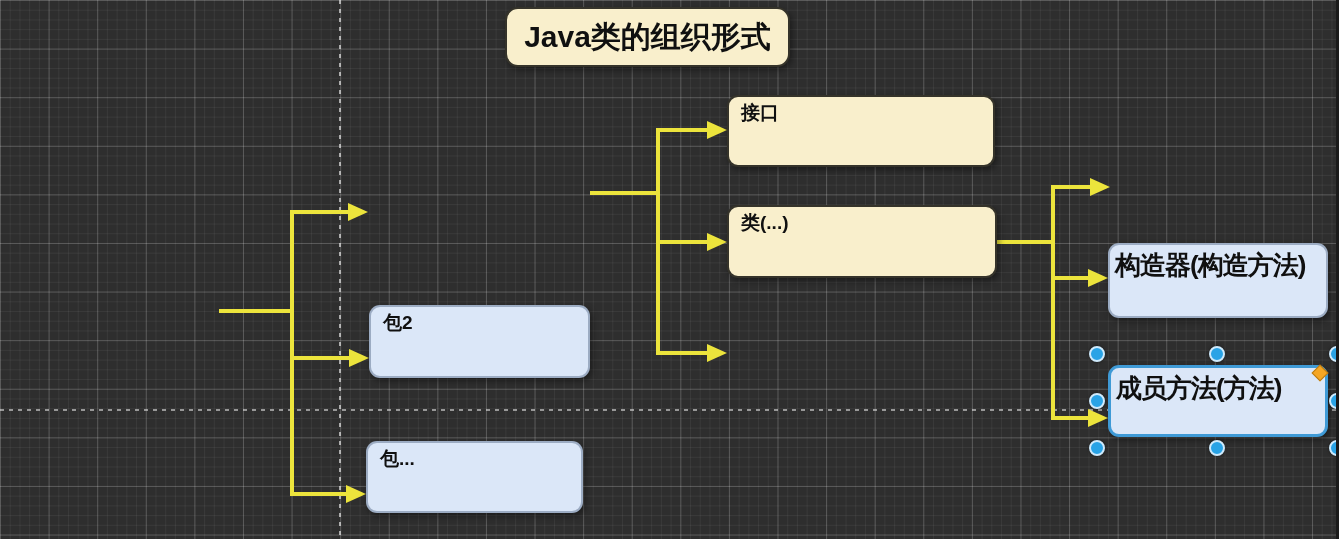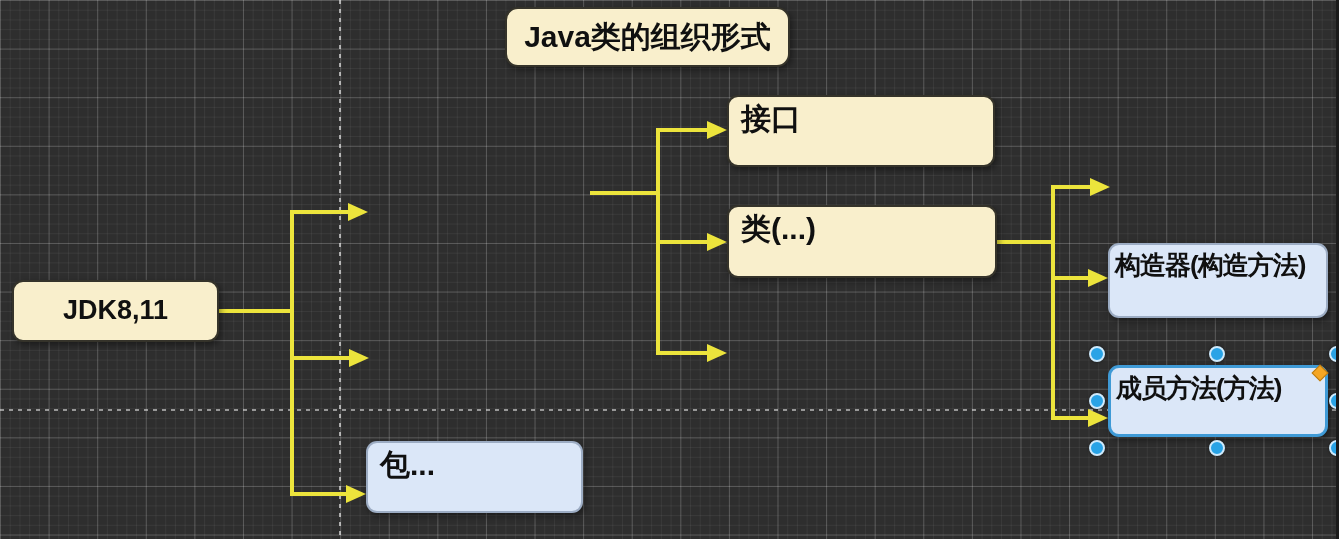--- a/index.html
+++ b/index.html
@@ -26,21 +26,21 @@
   .node {
     position:absolute; box-sizing:border-box;
     border-radius:11px;
     color:#101010; font-weight:bold;
     z-index:3;
     box-shadow:2px 3px 6px rgba(0,0,0,0.40);
   }
   .cream { background:#f9efcc; border:2px solid #35332a; }
   .blue  { background:#dbe7f8; border:2px solid rgba(80,100,130,0.45); }
   .selected { border:3px solid #3f9ad6; }
-  .label { display:block; padding:5px 4px 0 12px; font-size:30px; line-height:1.15; white-space:nowrap; }
+  .label { display:block; padding:5px 4px 0 12px; font-size:19px; line-height:1.15; white-space:nowrap; }
   .center { display:flex; align-items:center; justify-content:center; }
   .center .label { padding:0; }
   .title-node { display:flex; align-items:center; justify-content:center; border-radius:13px; }
   .title-node .label { padding:0; font-size:30px; }
   .jdk-node .label { font-size:27px; }
   .tight .label { padding:6px 0 0 5px; font-size:26px; letter-spacing:-1px; }
   .handle {
     position:absolute; width:16px; height:16px; box-sizing:border-box;
     border-radius:50%; background:#29a3e6; border:2px solid #cfeafc;
     box-shadow:0 0 3px rgba(0,0,0,0.5); z-index:5;
@@ -73,25 +73,25 @@
     <polyline points="590,193 658,193 658,353 709,353" marker-end="url(#arw)"></polyline>
     <polyline points="996,242 1053,242 1053,187 1092,187" marker-end="url(#arw)"></polyline>
     <polyline points="996,242 1053,242 1053,278 1090,278" marker-end="url(#arw)"></polyline>
     <polyline points="996,242 1053,242 1053,418 1090,418" marker-end="url(#arw)"></polyline>
   </svg>
 
   <div class="node cream title-node" style="left:505px;top:7px;width:285px;height:60px">
     <span class="label">Java类的组织形式</span>
   </div>
 
-  <div class="node cream center jdk-node" style="left:12px;top:280px;width:207px;height:62px">
-    <span class="label">JDK8,11</span>
-  </div>
 
 
+  <div class="node blue" style="left:369px;top:305px;width:221px;height:73px">
+    <span class="label">包2</span>
+  </div>
 
   <div class="node blue" style="left:366px;top:441px;width:217px;height:72px">
     <span class="label">包...</span>
   </div>
 
   <div class="node cream" style="left:727px;top:95px;width:268px;height:72px">
     <span class="label">接口</span>
   </div>
 
   <div class="node cream" style="left:727px;top:205px;width:270px;height:73px">

